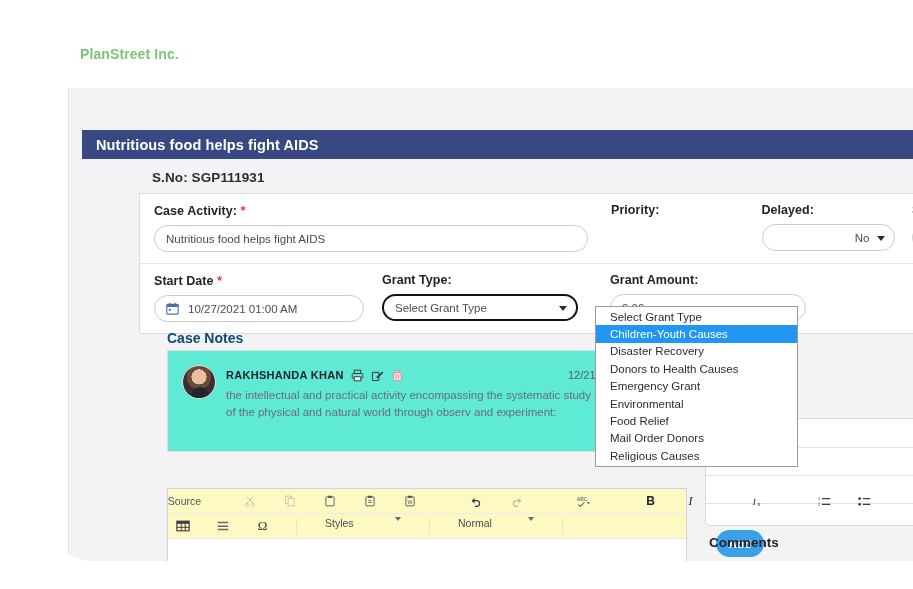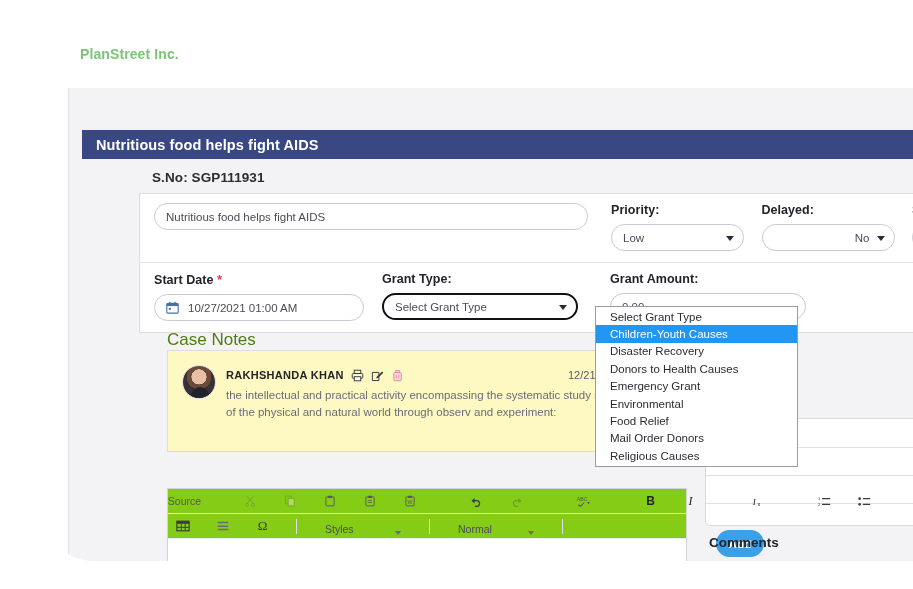--- a/index.html
+++ b/index.html
@@ -172,31 +172,31 @@
   .w-granttype { width: 228px; }
   .w-granttype .pill { width: 196px; }
   .w-grantamount { width: 228px; }
   .w-grantamount .pill { width: 196px; }
 
   
   .case-notes-heading {
     position: absolute;
     left: 98px;
     top: 242px;
-    font-size: 17px;
-    font-weight: normal;
-    color: #4d7c0f;
+    font-size: 14px;
+    font-weight: bold;
+    color: #0c4a6e;
   }
   .note-card {
     position: absolute;
     left: 98px;
     top: 262px;
     width: 560px;
     height: 102px;
-    background: #fef9c3;
+    background: #5eead4;
     border: 1px solid #dcdce1;
   }
   .avatar {
     position: absolute;
     left: 14px;
     top: 14px;
     width: 34px;
     height: 34px;
     border-radius: 50%;
     overflow: hidden;
@@ -254,21 +254,21 @@
     background: #ffffff;
     border: 1px solid #d3d3d9;
   }
   .editor-toolbar {
     display: flex;
     align-items: center;
     height: 25px;
     padding: 0 5px;
     gap: 21px;
     border-bottom: 1px solid #ebebef;
-    background: #84cc16;
+    background: #fef9c3;
   }
   .tb-btn {
     display: flex;
     align-items: center;
     justify-content: center;
     height: 19px;
     min-width: 19px;
     padding: 0 2px;
     color: #55555e;
     font-size: 11px;
@@ -276,21 +276,21 @@
   .tb-btn.dim { opacity: .32; }
   .tb-btn.text { gap: 4px; padding: 0 4px; font-size: 10.5px; }
   .tb-sep {
     width: 1px;
     height: 15px;
     background: #dfdfe4;
     margin: 0 3px;
   }
   .tb-select {
     display: flex;
-    align-items: flex-end;
+    align-items: flex-start;
     justify-content: space-between;
     height: 18px;
     font-size: 10.5px;
     color: #4b4b55;
     padding: 0 4px;
   }
   .tb-select .mini-caret {
     width: 0; height: 0;
     border-left: 3px solid transparent;
     border-right: 3px solid transparent;
@@ -383,31 +383,31 @@
       <div class="title-bar">
         <span class="title-bar-text">Nutritious food helps fight AIDS</span>
       </div>
 
       <div class="serial-no">S.No: SGP111931</div>
 
       <div class="form-panel">
 
         <div class="form-row">
           <div class="field w-activity">
+            <div class="field-label">
+              <span>Case Activity:</span>
+              <span class="req">*</span>
+            </div>
             <div class="pill">
               <span>Nutritious food helps fight AIDS</span>
             </div>
           </div>
 
           <div class="field w-priority">
             <div class="field-label">Priority:</div>
-            <div class="pill with-caret">
-              <span>Low</span>
-              <span class="caret"></span>
-            </div>
           </div>
 
           <div class="field w-delayed">
             <div class="field-label">Delayed:</div>
             <div class="pill with-caret">
               <span>No</span>
               <span class="caret"></span>
             </div>
           </div>
 

